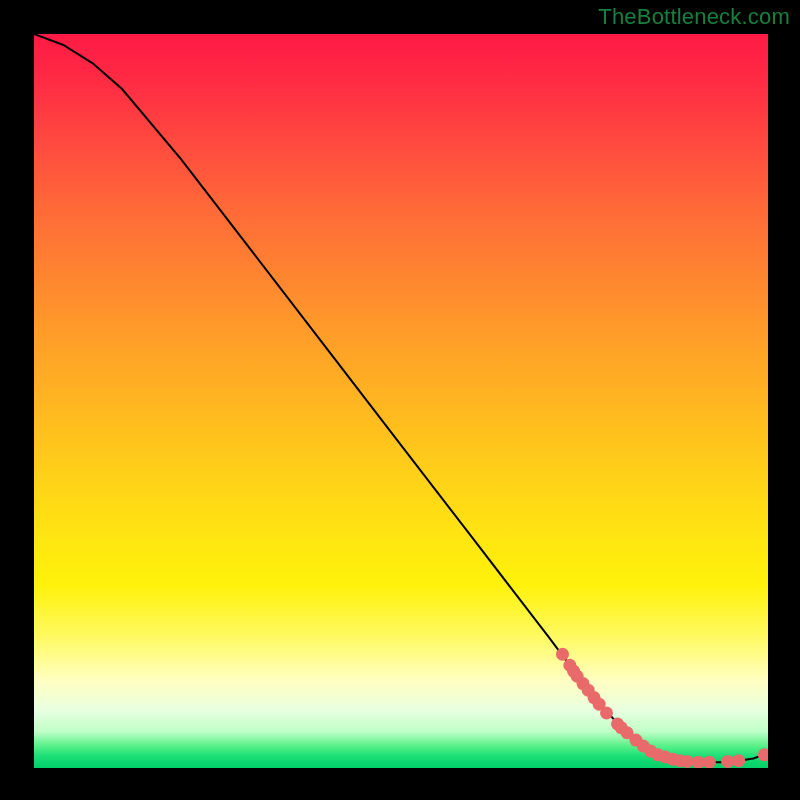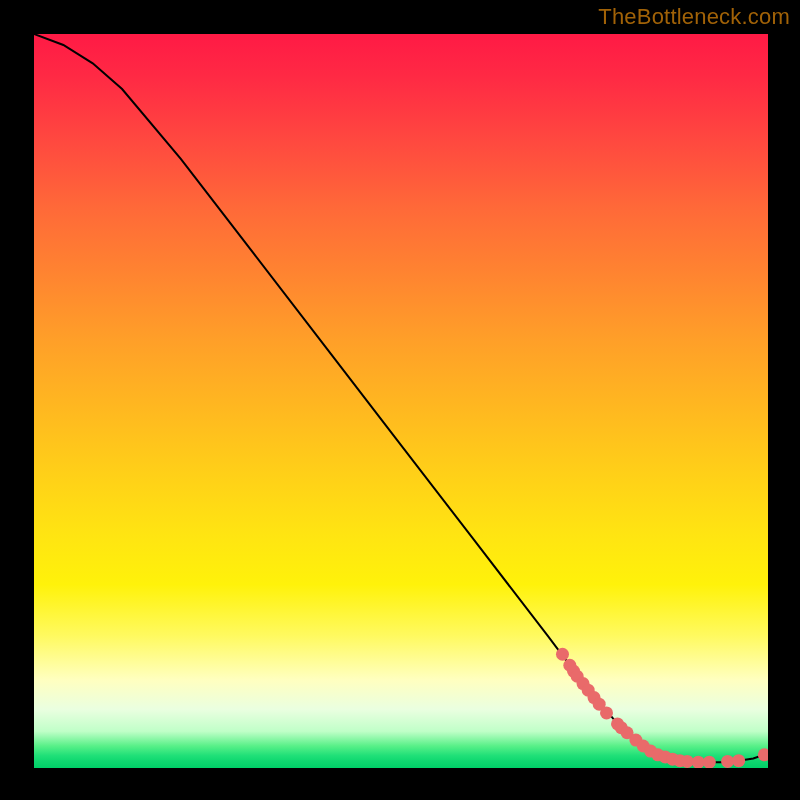--- a/index.html
+++ b/index.html
@@ -8,21 +8,21 @@
     height: 800px;
     background: #000;
     position: relative;
     font-family: Arial, Helvetica, sans-serif;
     overflow: hidden;
   }
   .attribution {
     position: absolute;
     top: 4px;
     right: 10px;
-    color: #a16207;
+    color: #15803d;
     font-size: 22px;
     font-weight: 400;
     z-index: 10;
     letter-spacing: 0.2px;
   }
   .plot-area {
     position: absolute;
     left: 34px;
     top: 34px;
     width: 734px;

